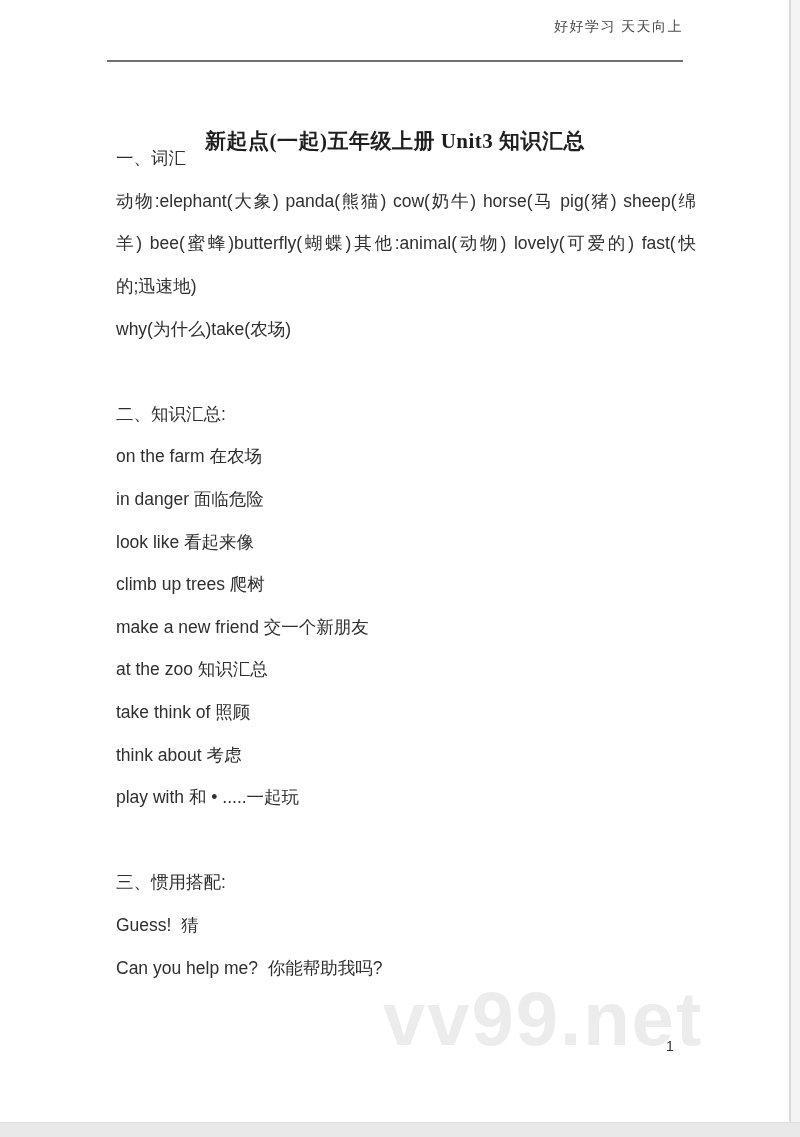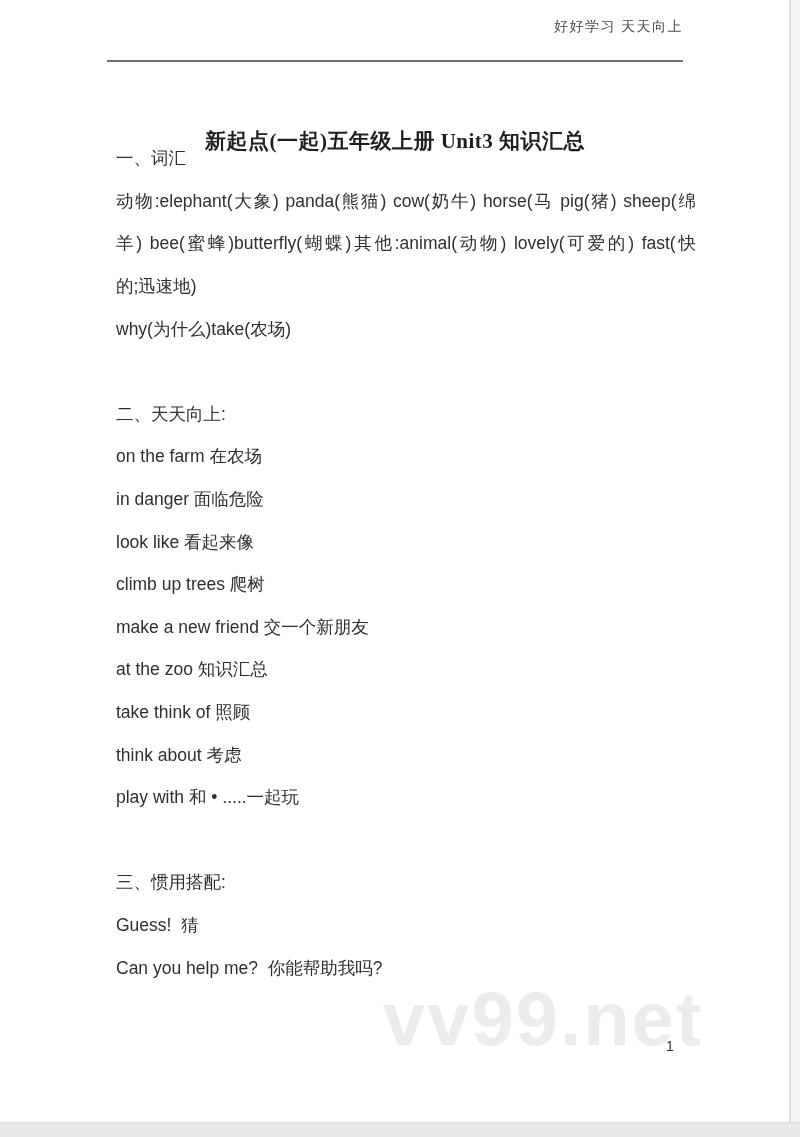--- a/index.html
+++ b/index.html
@@ -76,21 +76,21 @@
   <div class="content">
 
     <div class="line">一、词汇</div>
     <div class="line justify">动物:elephant(大象) panda(熊猫) cow(奶牛) horse(马 pig(猪) sheep(绵</div>
     <div class="line justify">羊) bee(蜜蜂)butterfly(蝴蝶)其他:animal(动物) lovely(可爱的) fast(快</div>
     <div class="line">的;迅速地)</div>
     <div class="line">why(为什么)take(农场)</div>
 
     <div class="gap"></div>
 
-    <div class="line">二、天天向上:</div>
+    <div class="line">二、知识汇总:</div>
     <div class="line">on the farm 在农场</div>
     <div class="line">in danger 面临危险</div>
     <div class="line">look like 看起来像</div>
     <div class="line">climb up trees 爬树</div>
     <div class="line">make a new friend 交一个新朋友</div>
     <div class="line">at the zoo 知识汇总</div>
     <div class="line">take think of 照顾</div>
     <div class="line">think about 考虑</div>
     <div class="line">play with 和 • .....一起玩</div>
 

